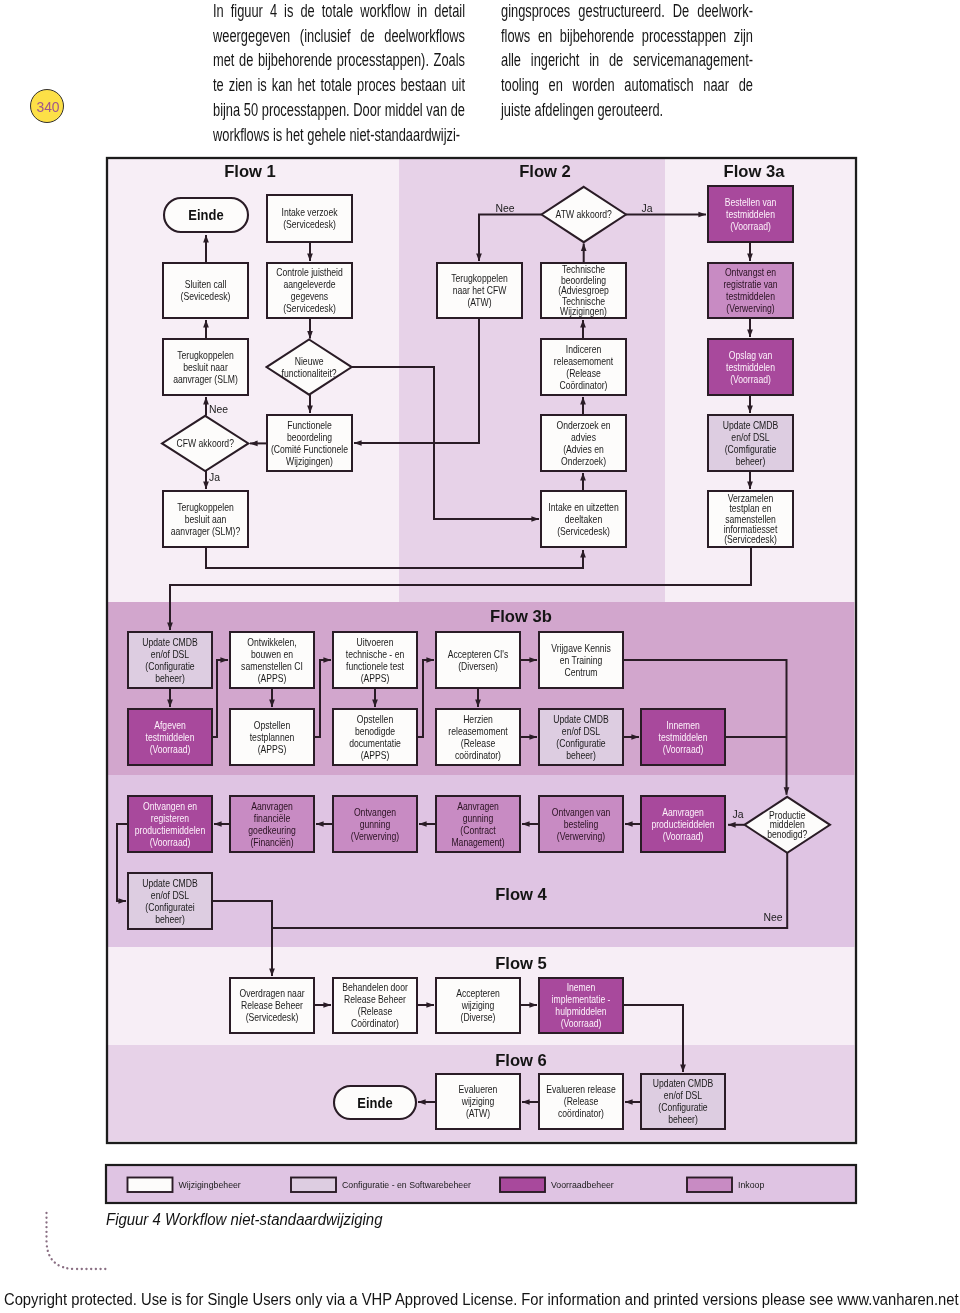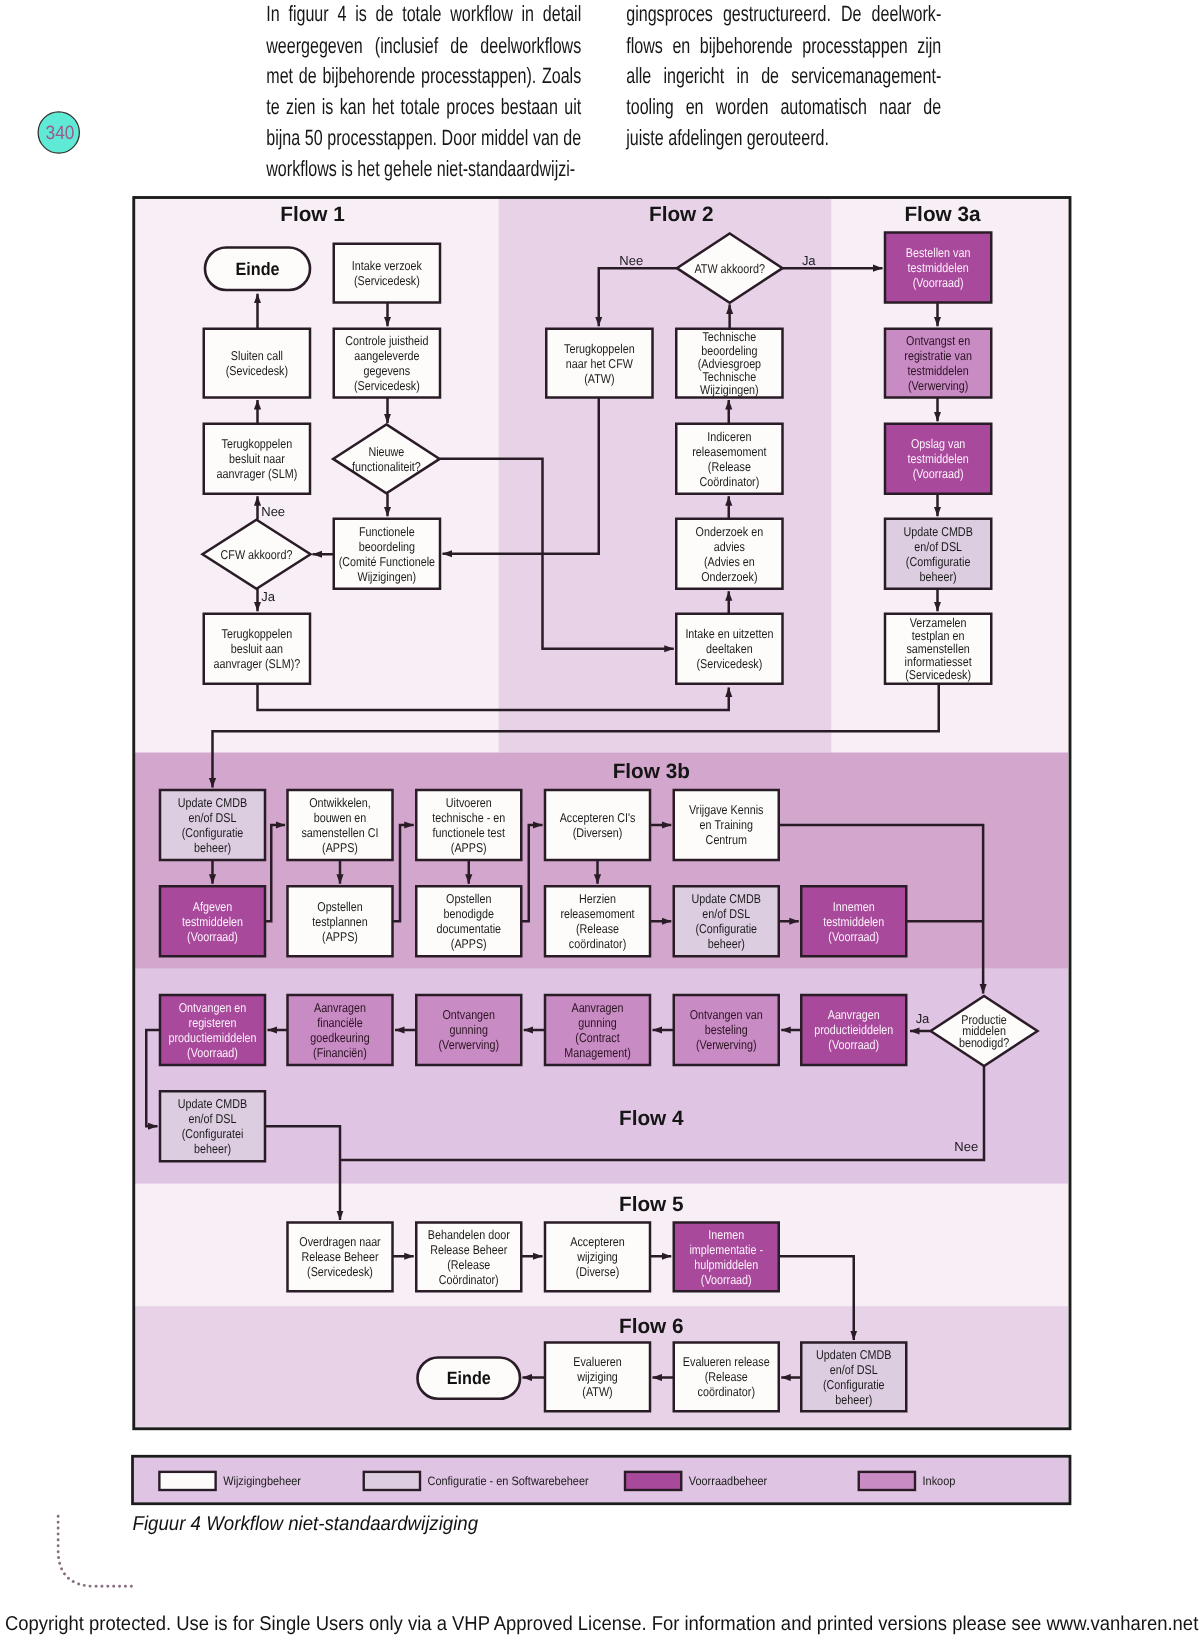--- a/index.html
+++ b/index.html
@@ -1,19 +1,19 @@
 <!DOCTYPE html>
 <html><head>
 <meta charset="utf-8">
 <style>
   html,body{margin:0;padding:0;}
   body{width:960px;height:1313px;background:#ffffff;font-family:"Liberation Sans",sans-serif;overflow:hidden;position:relative;}
   .page{position:absolute;left:0;top:0;width:960px;height:1313px;}
   #page-badge{position:absolute;left:29.5px;top:88.5px;width:34px;height:34px;border:1.45px solid #33302f;border-radius:50%;
-    background:#5eead4;box-sizing:border-box;}
+    background:#fde047;box-sizing:border-box;}
   #page-badge span{position:absolute;left:-6px;top:9.3px;width:46px;text-align:center;color:#a0578c;font-size:15.4px;line-height:1;
     transform:scaleX(0.9);transform-origin:50% 50%;}
   .col{position:absolute;top:-1px;width:345px;font-size:17.6px;line-height:24.72px;color:#161616;text-align:justify;
        transform:scaleX(0.7304);transform-origin:0 0;hyphens:manual;}
   #col-left{left:213px;}
   #col-right{left:501px;}
   #caption{position:absolute;left:106px;top:1211px;font-size:16px;font-style:italic;color:#121212;white-space:nowrap;
     transform:scaleX(0.9337);transform-origin:0 0;}
   #footer-text{position:absolute;left:4px;top:1291px;font-size:16px;color:#141414;white-space:nowrap;
     transform:scaleX(0.9224);transform-origin:0 0;}

